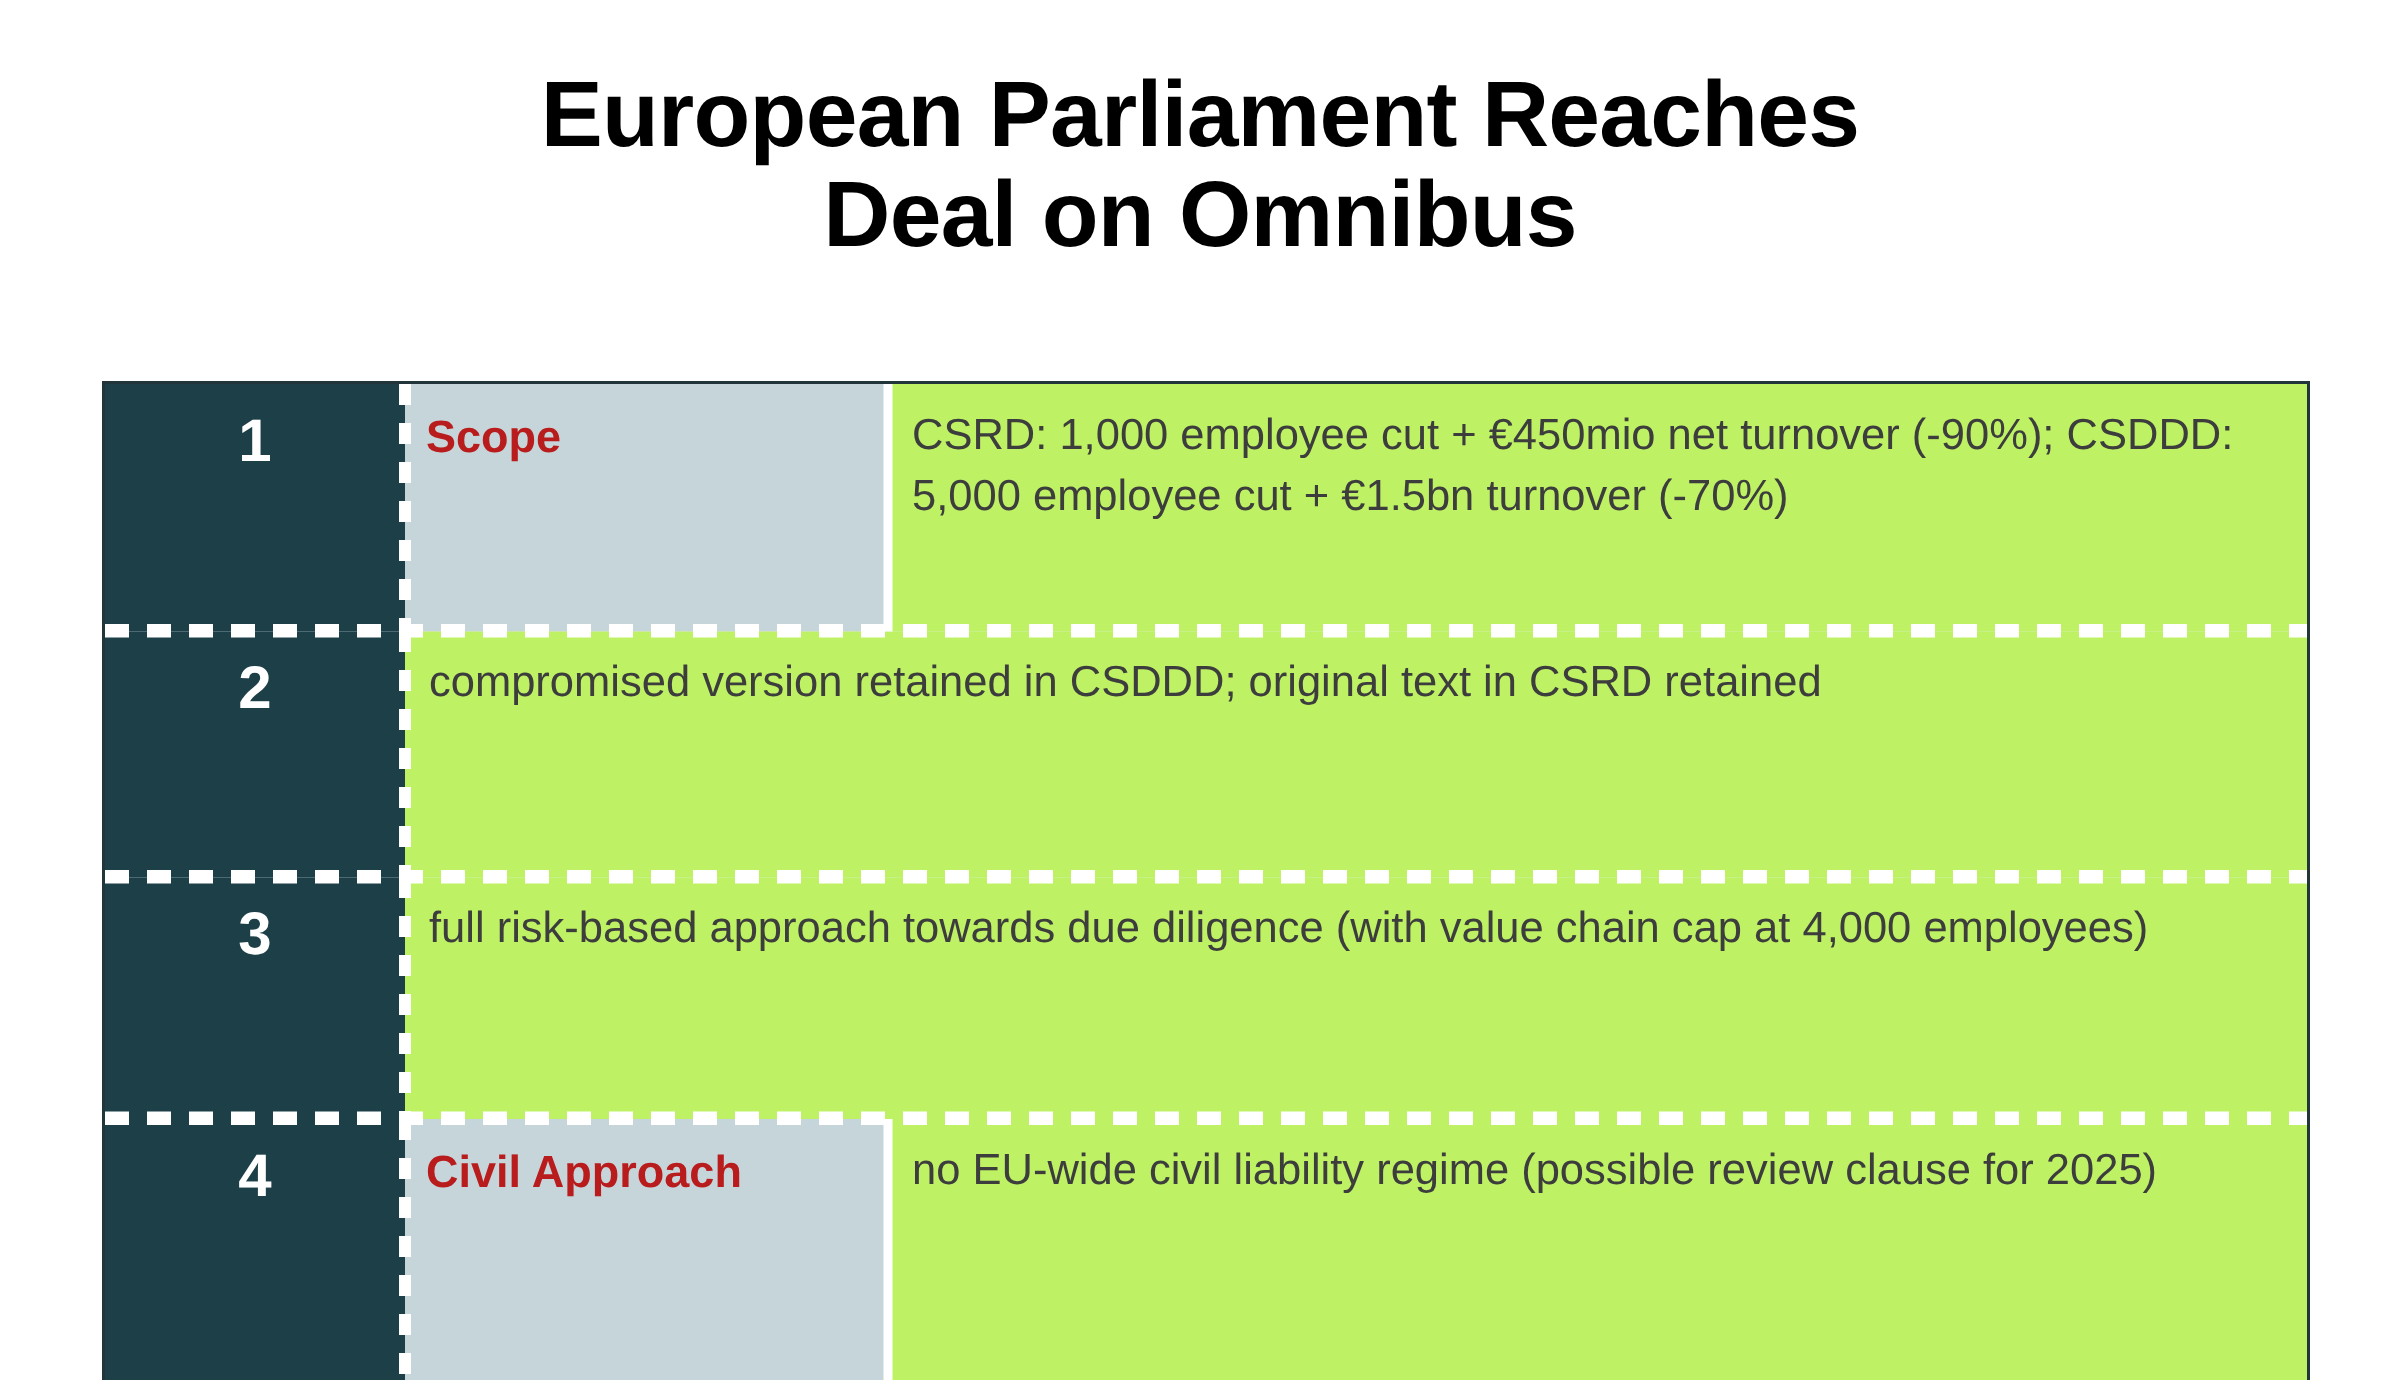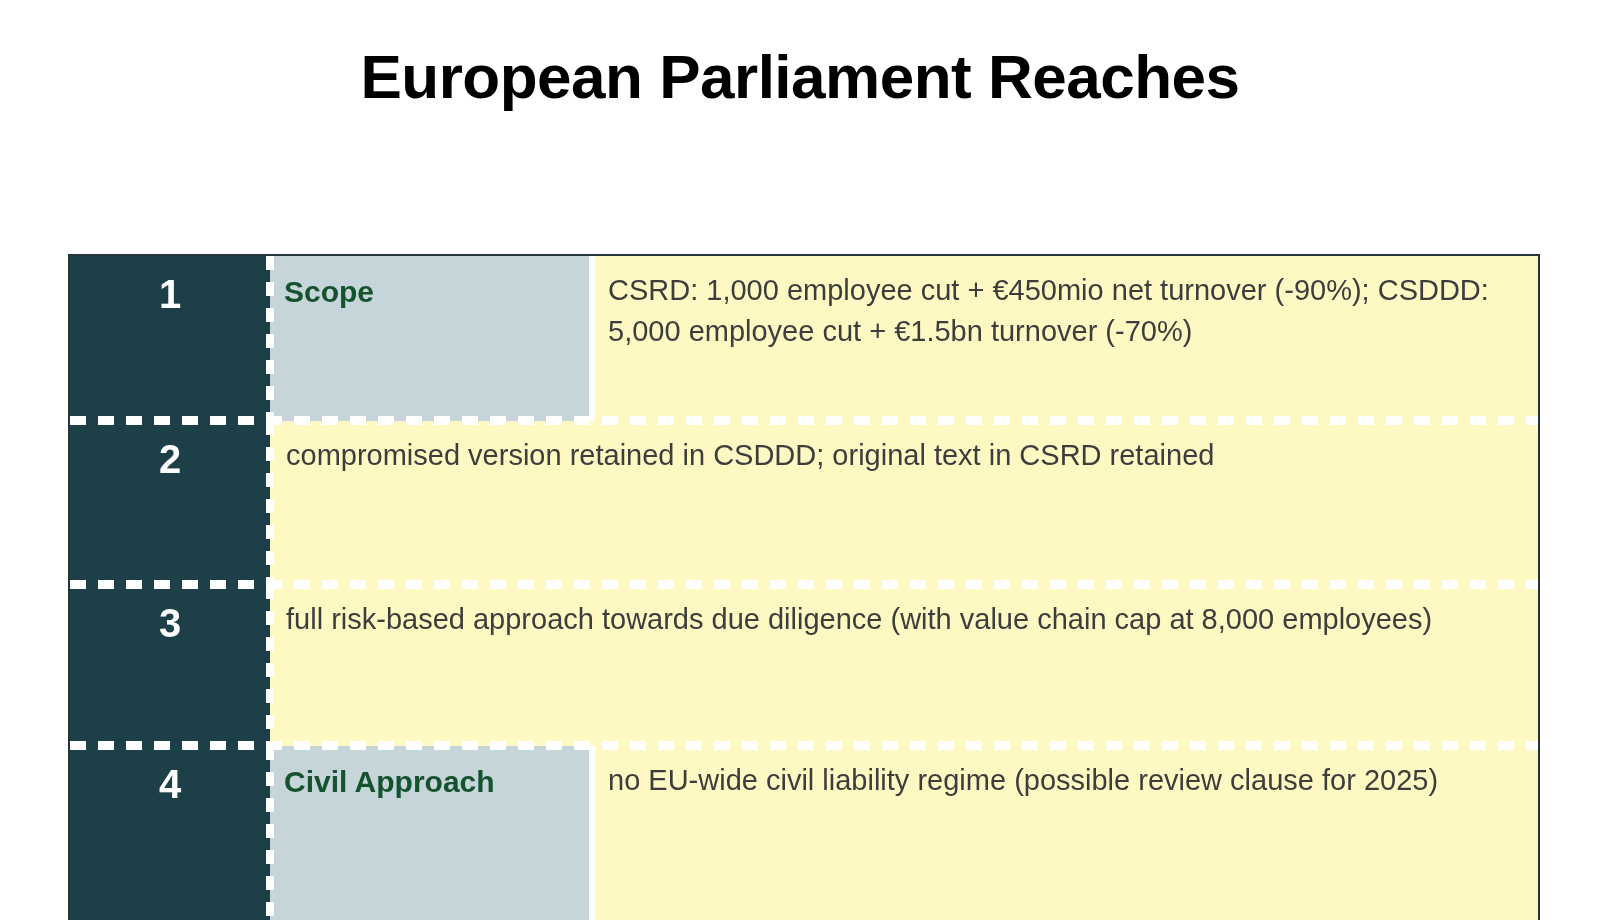--- a/index.html
+++ b/index.html
@@ -107,57 +107,58 @@
       #ffffff 0px, #ffffff 14px,
       rgba(255,255,255,0) 14px, rgba(255,255,255,0) 26px
     );
     z-index: 4;
   }
 
   .cell-label {
     width: 322px;
     flex: 0 0 322px;
     background: #c6d5d9;
-    color: #14532d;
+    color: #b91c1c;
     font-size: 30px;
     font-weight: bold;
     line-height: 1.32;
     padding: 16px 14px 10px 14px;
     box-sizing: border-box;
     position: relative;
   }
   .cell-label::after {
     content: "";
     position: absolute;
     right: -3px;
     top: 0;
     bottom: 0;
     width: 6px;
     background: #ffffff;
     z-index: 4;
   }
 
   .cell-desc {
     flex: 1 1 auto;
-    background: #fef9c3;
+    background: #bef264;
     color: #3d3d3d;
     font-size: 29px;
     font-weight: normal;
     line-height: 1.42;
     padding: 14px 22px 10px 16px;
     box-sizing: border-box;
   }
 </style>
 </head>
 <body>
 
 <div class="slide">
 
   <div class="title">
     <span class="title-line">European Parliament Reaches</span>
+    <span class="title-line">Deal on Omnibus</span>
   </div>
 
   <div class="table">
 
     <div class="row row-1">
       <div class="cell-num">
         <span>1</span>
       </div>
       <div class="cell-label">
         <span>Scope</span>
@@ -174,21 +175,21 @@
       <div class="cell-desc">
         <span>compromised version retained in CSDDD; original text in CSRD retained</span>
       </div>
     </div>
 
     <div class="row row-3">
       <div class="cell-num">
         <span>3</span>
       </div>
       <div class="cell-desc">
-        <span>full risk-based approach towards due diligence (with value chain cap at 8,000 employees)</span>
+        <span>full risk-based approach towards due diligence (with value chain cap at 4,000 employees)</span>
       </div>
     </div>
 
     <div class="row row-4">
       <div class="cell-num">
         <span>4</span>
       </div>
       <div class="cell-label">
         <span>Civil Approach</span>
       </div>

